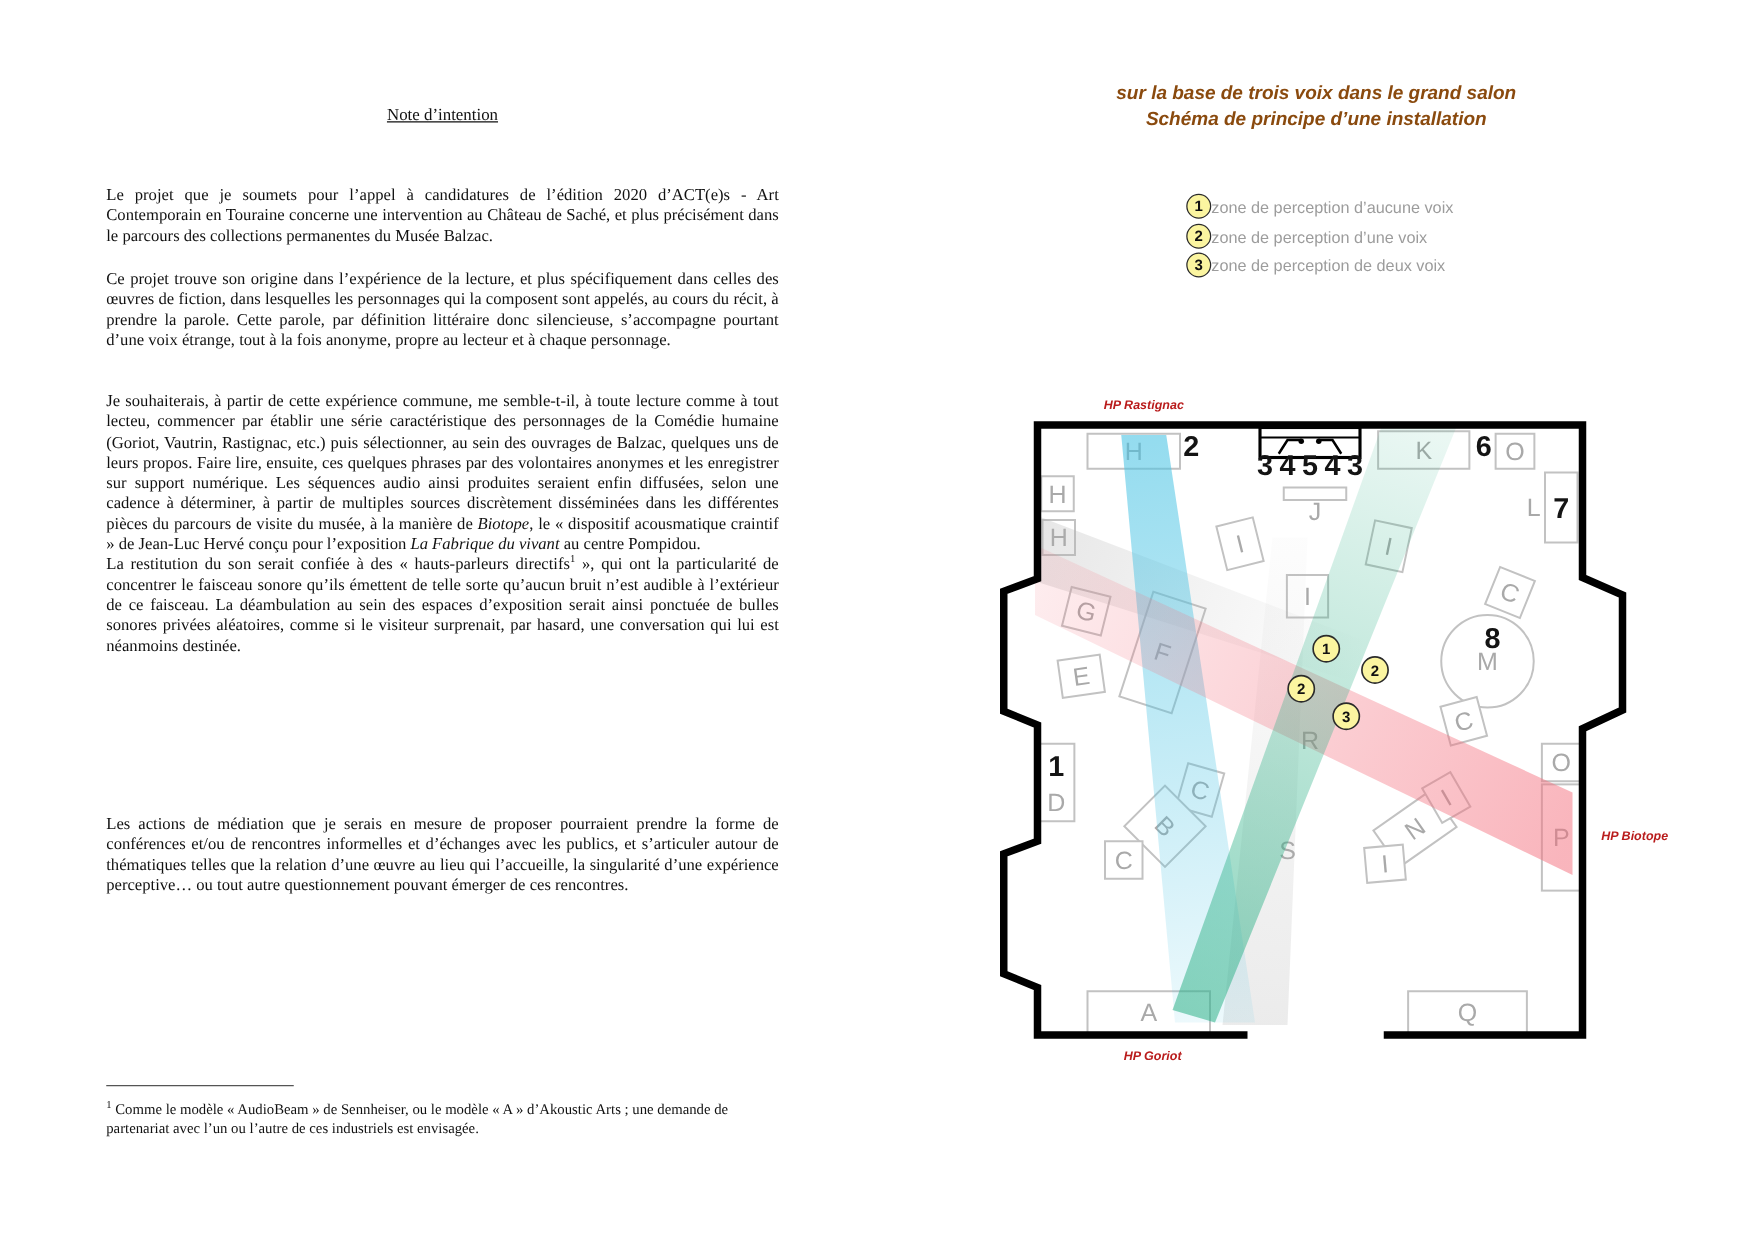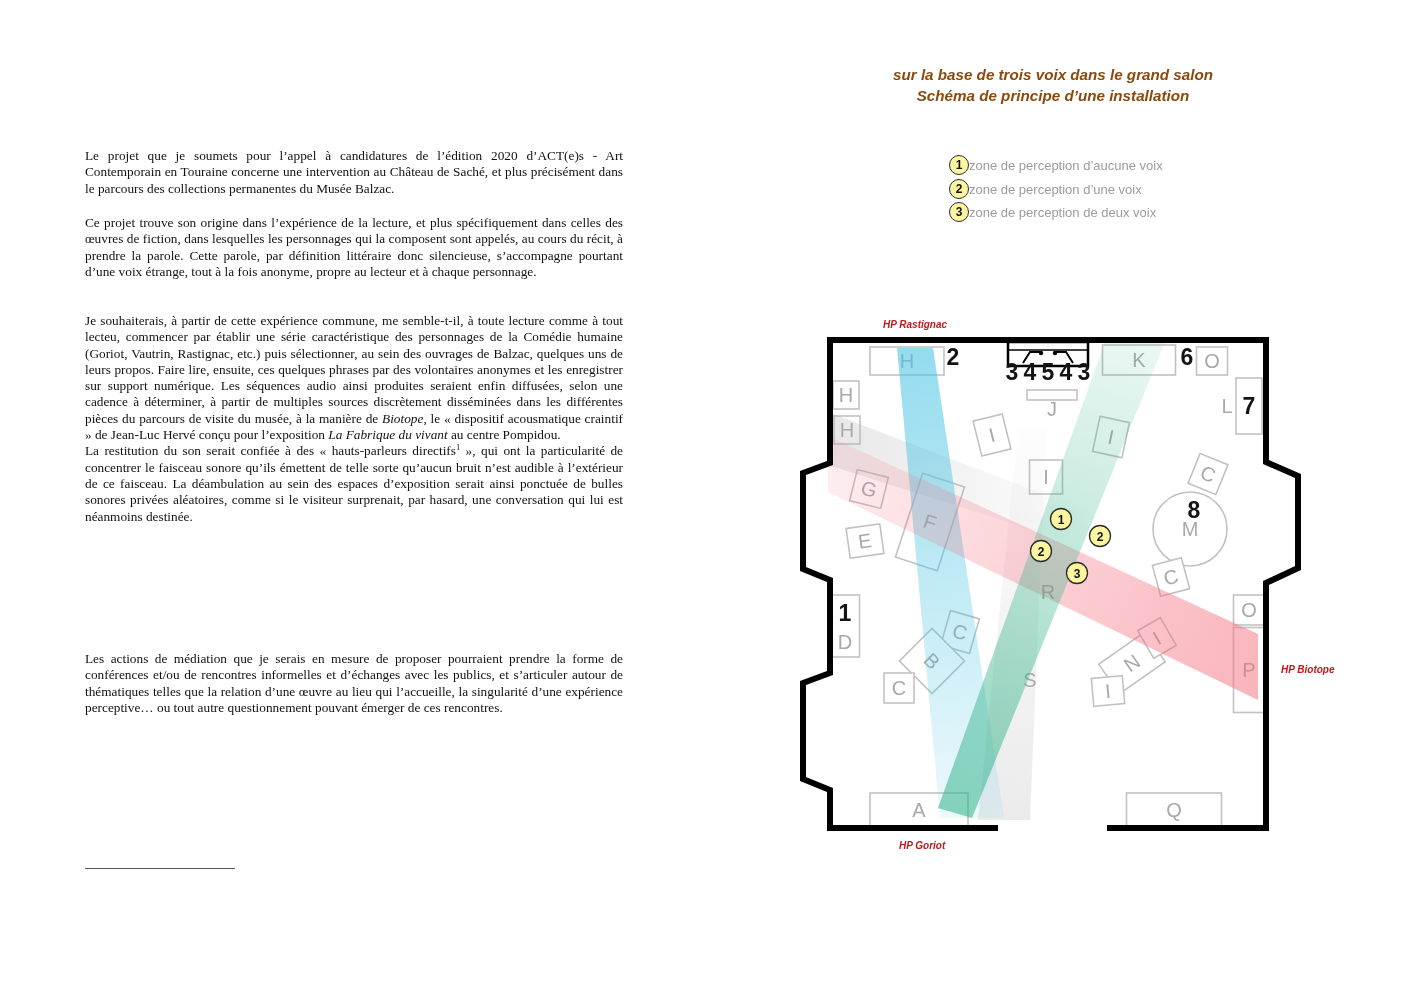--- a/index.html
+++ b/index.html
@@ -31,34 +31,36 @@
   .hp{position:absolute;font-family:"Liberation Sans",sans-serif;font-weight:bold;
       font-style:italic;font-size:10px;color:#b91c1c;white-space:nowrap;}
   #floorplan{position:absolute;left:790px;top:330px;width:580px;height:515px;}
 </style>
 </head>
 <body>
 
 <div class="canvas">
 
   <section class="left-page">
+    <h1 class="lp-block lp-h" style="top:84px">Note d’intention</h1>
 
     <p class="lp-block para" style="top:148px">Le projet que je soumets pour l’appel à candidatures de l’édition 2020 d’ACT(e)s - Art Contemporain en Touraine concerne une intervention au Château de Saché, et plus précisément dans le parcours des collections permanentes du Musée Balzac.</p>
 
     <p class="lp-block para" style="top:215px">Ce projet trouve son origine dans l’expérience de la lecture, et plus spécifiquement dans celles des œuvres de fiction, dans lesquelles les personnages qui la composent sont appelés, au cours du récit, à prendre la parole. Cette parole, par définition littéraire donc silencieuse, s’accompagne pourtant d’une voix étrange, tout à la fois anonyme, propre au lecteur et à chaque personnage.</p>
 
     <div class="lp-block" style="top:313px">
       <p class="para"><span>Je souhaiterais, à partir de cette expérience commune, me semble-t-il, à toute lecture comme à tout lecteu, commencer par établir une série caractéristique des personnages de la Comédie humaine (Goriot, Vautrin, Rastignac, etc.) puis sélectionner, au sein des ouvrages de Balzac, quelques uns de leurs propos. Faire lire, ensuite, ces quelques phrases par des volontaires anonymes et les enregistrer sur support numérique. Les séquences audio ainsi produites seraient enfin diffusées, selon une cadence à déterminer, à partir de multiples sources discrètement disséminées dans les différentes pièces du parcours de visite du musée, à la manière de </span><i>Biotope</i><span>, le « dispositif acousmatique craintif » de Jean-Luc Hervé conçu pour l’exposition </span><i>La Fabrique du vivant</i><span> au centre Pompidou.</span></p>
       <p class="para"><span>La restitution du son serait confiée à des « hauts-parleurs directifs</span><sup>1</sup><span> », qui ont la particularité de concentrer le faisceau sonore qu’ils émettent de telle sorte qu’aucun bruit n’est audible à l’extérieur de ce faisceau. La déambulation au sein des espaces d’exposition serait ainsi ponctuée de bulles sonores privées aléatoires, comme si le visiteur surprenait, par hasard, une conversation qui lui est néanmoins destinée.</span></p>
     </div>
 
 
     <p class="lp-block para" style="top:651px">Les actions de médiation que je serais en mesure de proposer pourraient prendre la forme de conférences et/ou de rencontres informelles et d’échanges avec les publics, et s’articuler autour de thématiques telles que la relation d’une œuvre au lieu qui l’accueille, la singularité d’une expérience perceptive… ou tout autre questionnement pouvant émerger de ces rencontres.</p>
 
     <div class="footnote-rule"></div>
+    <p class="footnote"><sup>1</sup><span> Comme le modèle « AudioBeam » de Sennheiser, ou le modèle « A » d’Akoustic Arts ; une demande de partenariat avec l’un ou l’autre de ces industriels est envisagée.</span></p>
   </section>
 
   <section>
     <div class="diagram-title">
       <div>sur la base de trois voix dans le grand salon</div>
       <div>Schéma de principe d’une installation</div>
     </div>
 
     <div class="legend-row" style="top:155px">
       <span class="legend-circle">1</span>

